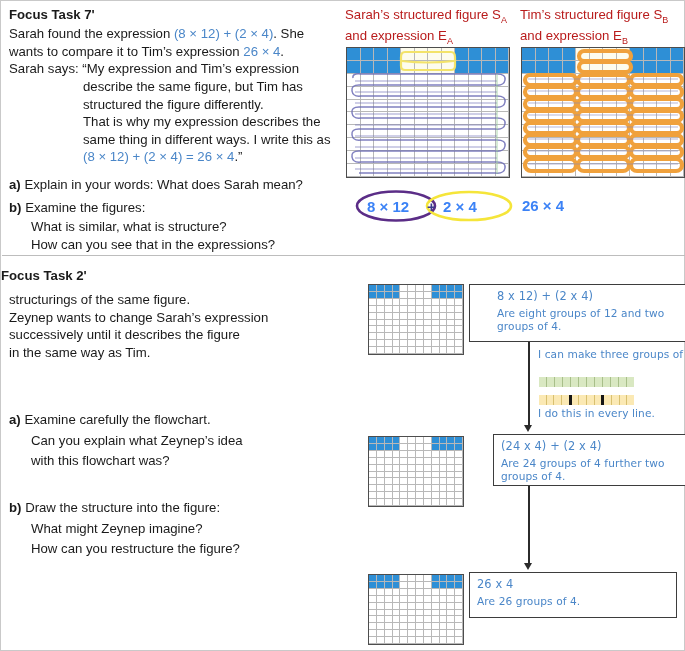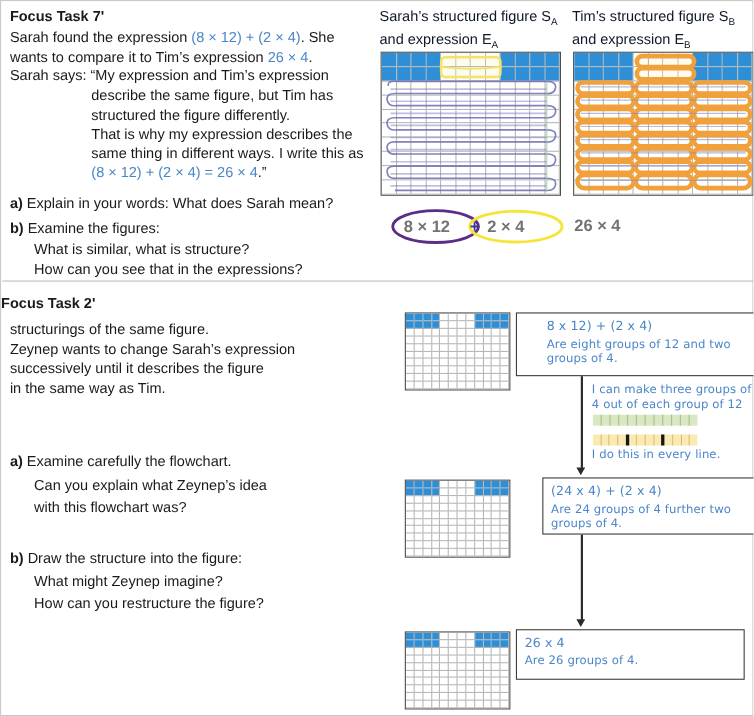--- a/index.html
+++ b/index.html
@@ -42,21 +42,21 @@
   .body-text {
     font-size: 13.2px;
     line-height: 17.6px;
     white-space: nowrap;
   }
   .blue { color: #4a86c8; }
   .q-label { font-weight: bold; }
   .fig-caption {
     font-size: 13.2px;
     line-height: 16.5px;
-    color: #0f172a;
+    color: #b91c1c;
   }
   .fig-caption sub { font-size: 9px; }
 
   
   .grid-fig {
     position: absolute;
     box-sizing: border-box;
     border: 1.3px solid #4d4d4d;
     background: #ffffff;
     display: grid;
@@ -76,21 +76,21 @@
     left: 0; top: 0;
     width: 100%; height: 100%;
     pointer-events: none;
   }
 
   
   .expr-label {
     position: absolute;
     font-size: 15px;
     font-weight: bold;
-    color: #737373;
+    color: #3b82f6;
     white-space: nowrap;
   }
 
   
   .flow-box {
     position: absolute;
     box-sizing: border-box;
     border: 1.6px solid #3d3d3d;
     background: #ffffff;
     padding: 5px 7px;
@@ -904,21 +904,20 @@
     <div class="flow-box" style="left:468px;top:28px;width:240px;height:58px;padding-left:27px;">
       <div class="hand expr">8 x 12) + (2 x 4)</div>
       <div class="hand">Are eight groups of 12 and two groups of 4.</div>
     </div>
 
     <div class="arrow-line" style="left:527px;top:86px;height:84px;"></div>
     <div class="arrow-head" style="left:523px;top:169px;"></div>
 
     <div class="flow-note" style="left:537px;top:92px;">
       <div class="hand">I can make three groups of</div>
-      <div class="hand">4 out of each group of 12</div>
     </div>
 
     <div class="bar green" id="bar-green" style="left:538px;top:121px;width:95px;height:10px;">
         <div class="tick"></div>
         <div class="tick"></div>
         <div class="tick"></div>
         <div class="tick"></div>
         <div class="tick"></div>
         <div class="tick"></div>
         <div class="tick"></div>

